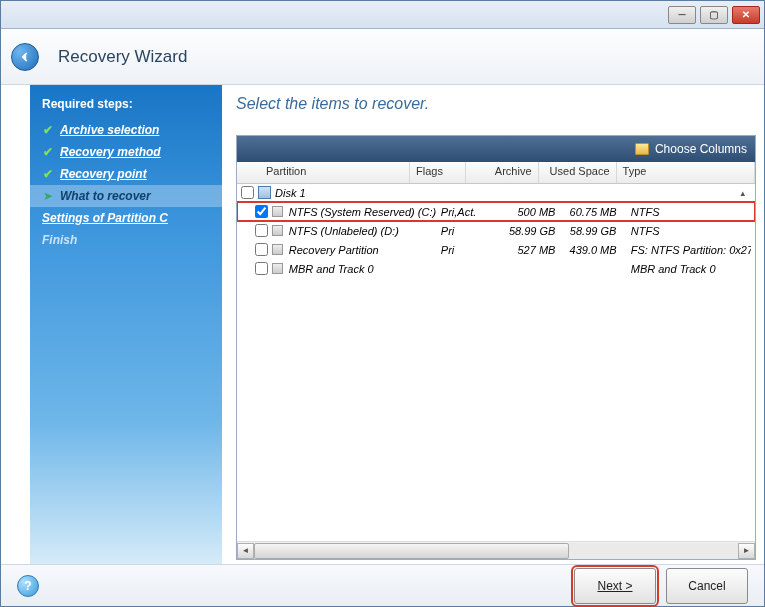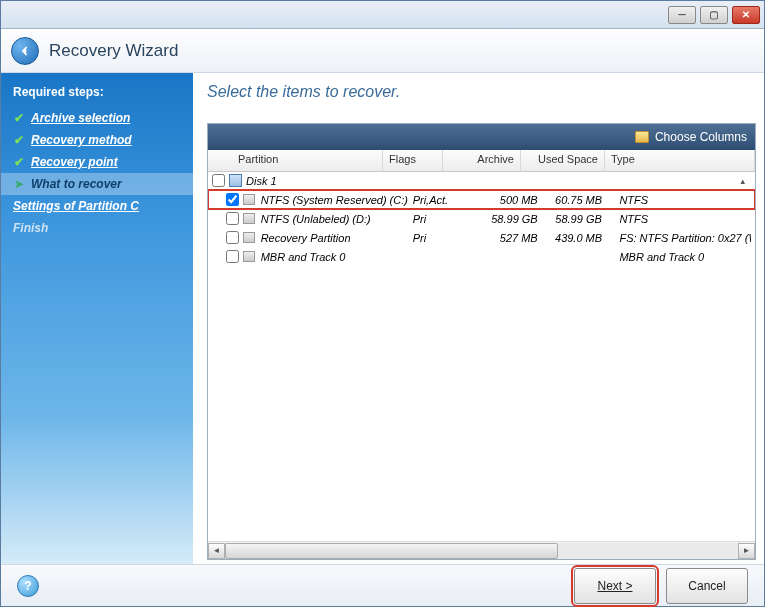--- a/index.html
+++ b/index.html
@@ -3,25 +3,25 @@
 <meta charset="utf-8">
 <style>
 * { box-sizing: border-box; margin: 0; padding: 0; }
 body { font-family: "Segoe UI", Tahoma, sans-serif; font-size: 12px; background: #fff; }
 .window { width: 765px; height: 607px; border: 1px solid #5a7ca0; display: flex; flex-direction: column; background: #fff; }
 .titlebar { height: 28px; background: linear-gradient(#e8eef7, #d6e2f0); display: flex; align-items: center; padding: 0 4px; border-bottom: 1px solid #a0b4c8; }
 .titlebar-spacer { flex: 1; }
 .win-btns { display: flex; gap: 4px; }
 .win-btn { width: 28px; height: 18px; border: 1px solid #888; border-radius: 2px; background: linear-gradient(#f0f0f0,#d0d0d0); display: flex; align-items: center; justify-content: center; font-size: 10px; cursor: pointer; }
 .win-btn.close { background: linear-gradient(#e87a6a,#c83a2a); color: #fff; border-color: #a02a1a; font-weight: bold; }
-.header { height: 44px; display: flex; align-items: center; padding: 4px 10px; gap: 10px; background: linear-gradient(#fdfdfe,#eef2f7); border-bottom: 1px solid #cdd8e4; }
+.header { height: 56px; display: flex; align-items: center; padding: 4px 10px; gap: 19px; background: linear-gradient(#fdfdfe,#eef2f7); border-bottom: 1px solid #cdd8e4; }
 .back-btn { width: 28px; height: 28px; border-radius: 50%; background: radial-gradient(circle at 30% 30%, #6fb6f0, #1f6db8); display: flex; align-items: center; justify-content: center; color: #fff; cursor: pointer; border: 1px solid #1a5a9a; }
 .back-btn svg { width: 14px; height: 14px; }
 .wizard-title { font-size: 17px; color: #2a4560; }
-.body { flex: 1; display: flex; min-height: 0; }
+.body { flex: 1; display: flex; min-height: 0; margin-left: 29px; }
 .sidebar { width: 192px; background: linear-gradient(180deg, #1976c6 0%, #3d96dd 30%, #6db6e9 70%, #d5ebf8 100%); color: #fff; padding: 8px 0; font-size: 12px; }
 .sidebar-heading { font-weight: bold; padding: 4px 12px 8px; color: #fff; font-size: 12px; }
 .step { display: flex; align-items: center; gap: 6px; padding: 4px 12px; color: #fff; cursor: pointer; }
 .step .label { text-decoration: underline; font-style: italic; font-weight: bold; }
 .step.current { background: rgba(255,255,255,0.3); color: #10406a; }
 .step.current .label { text-decoration: none; font-style: italic; }
 .step.disabled { color: #cbe3f5; cursor: default; }
 .step.disabled .label { text-decoration: none; font-style: italic; }
 .step.sub { }
 .check-icon { width: 12px; height: 12px; display: flex; align-items: center; justify-content: center; color: #7fe05a; font-weight: bold; }

